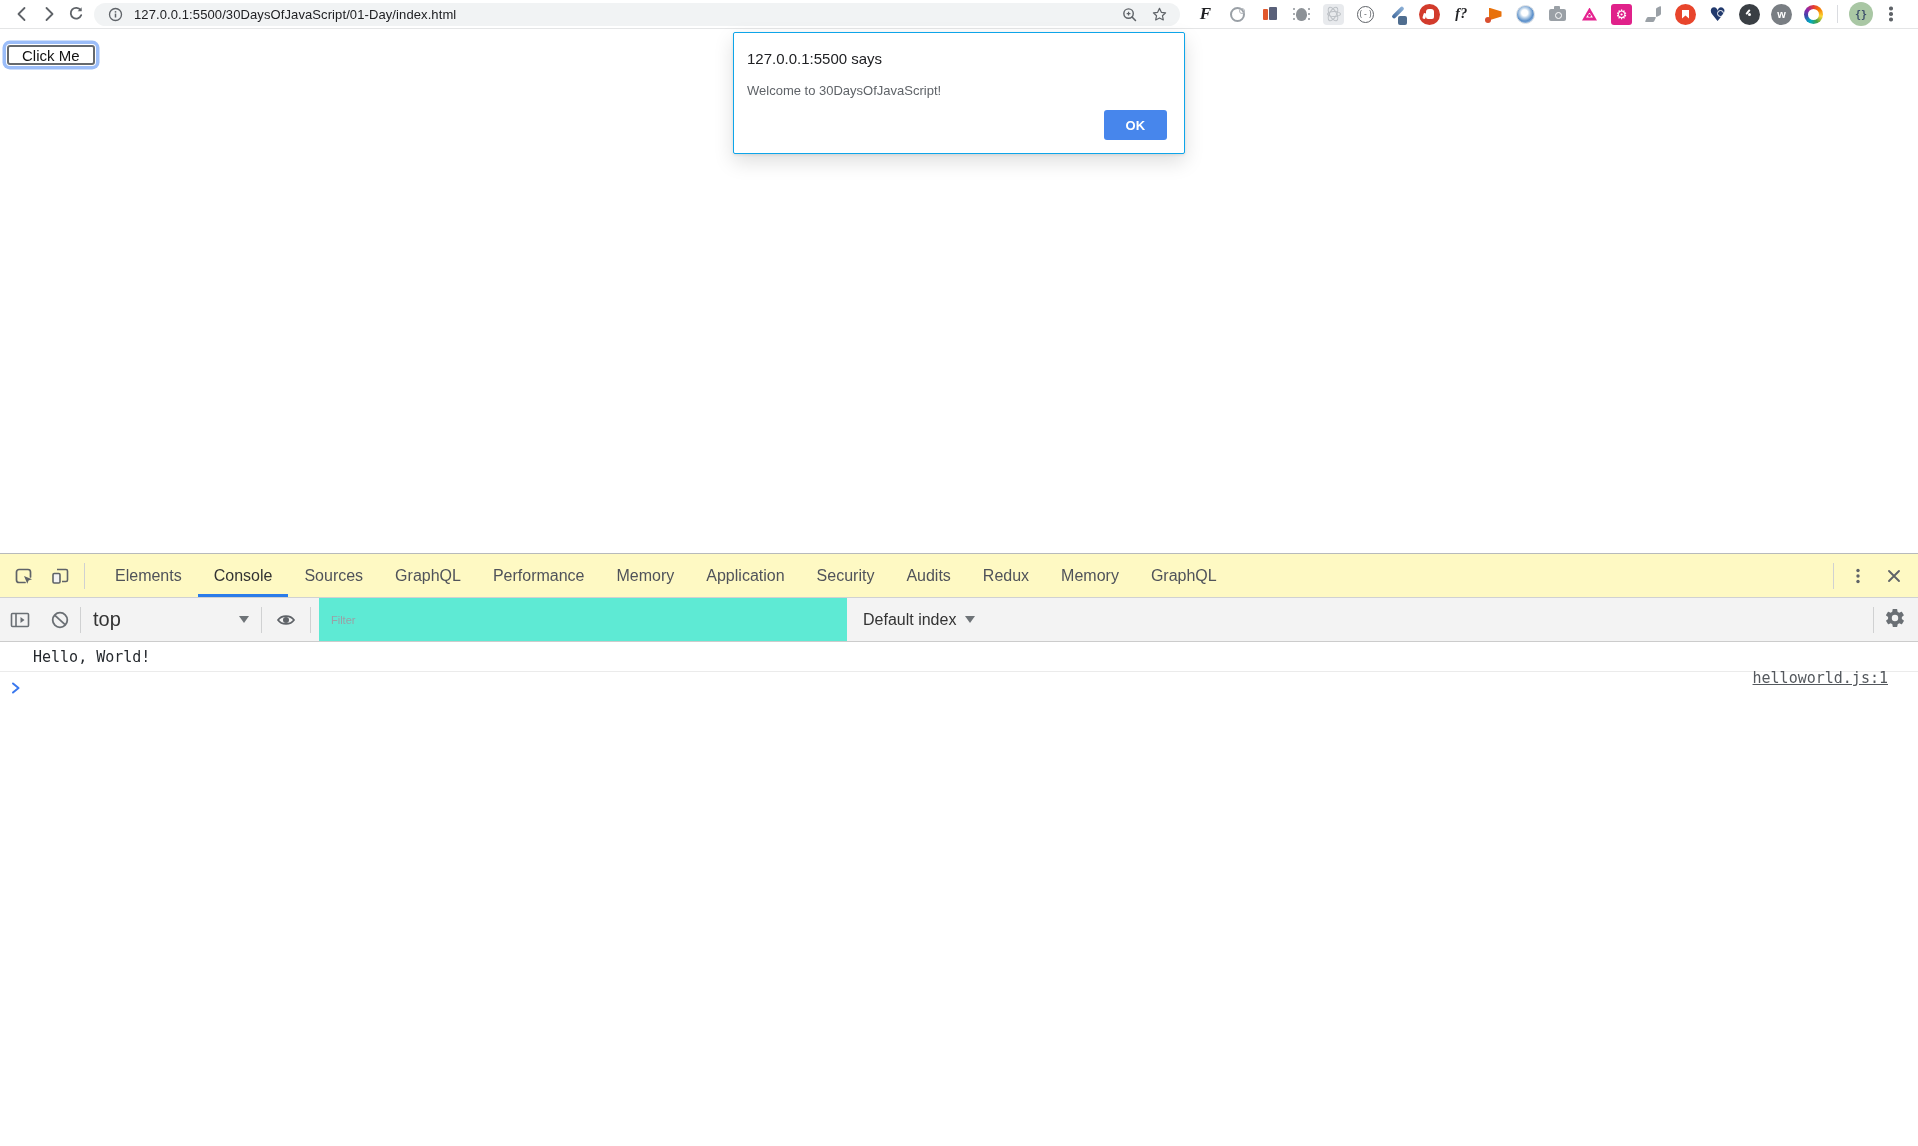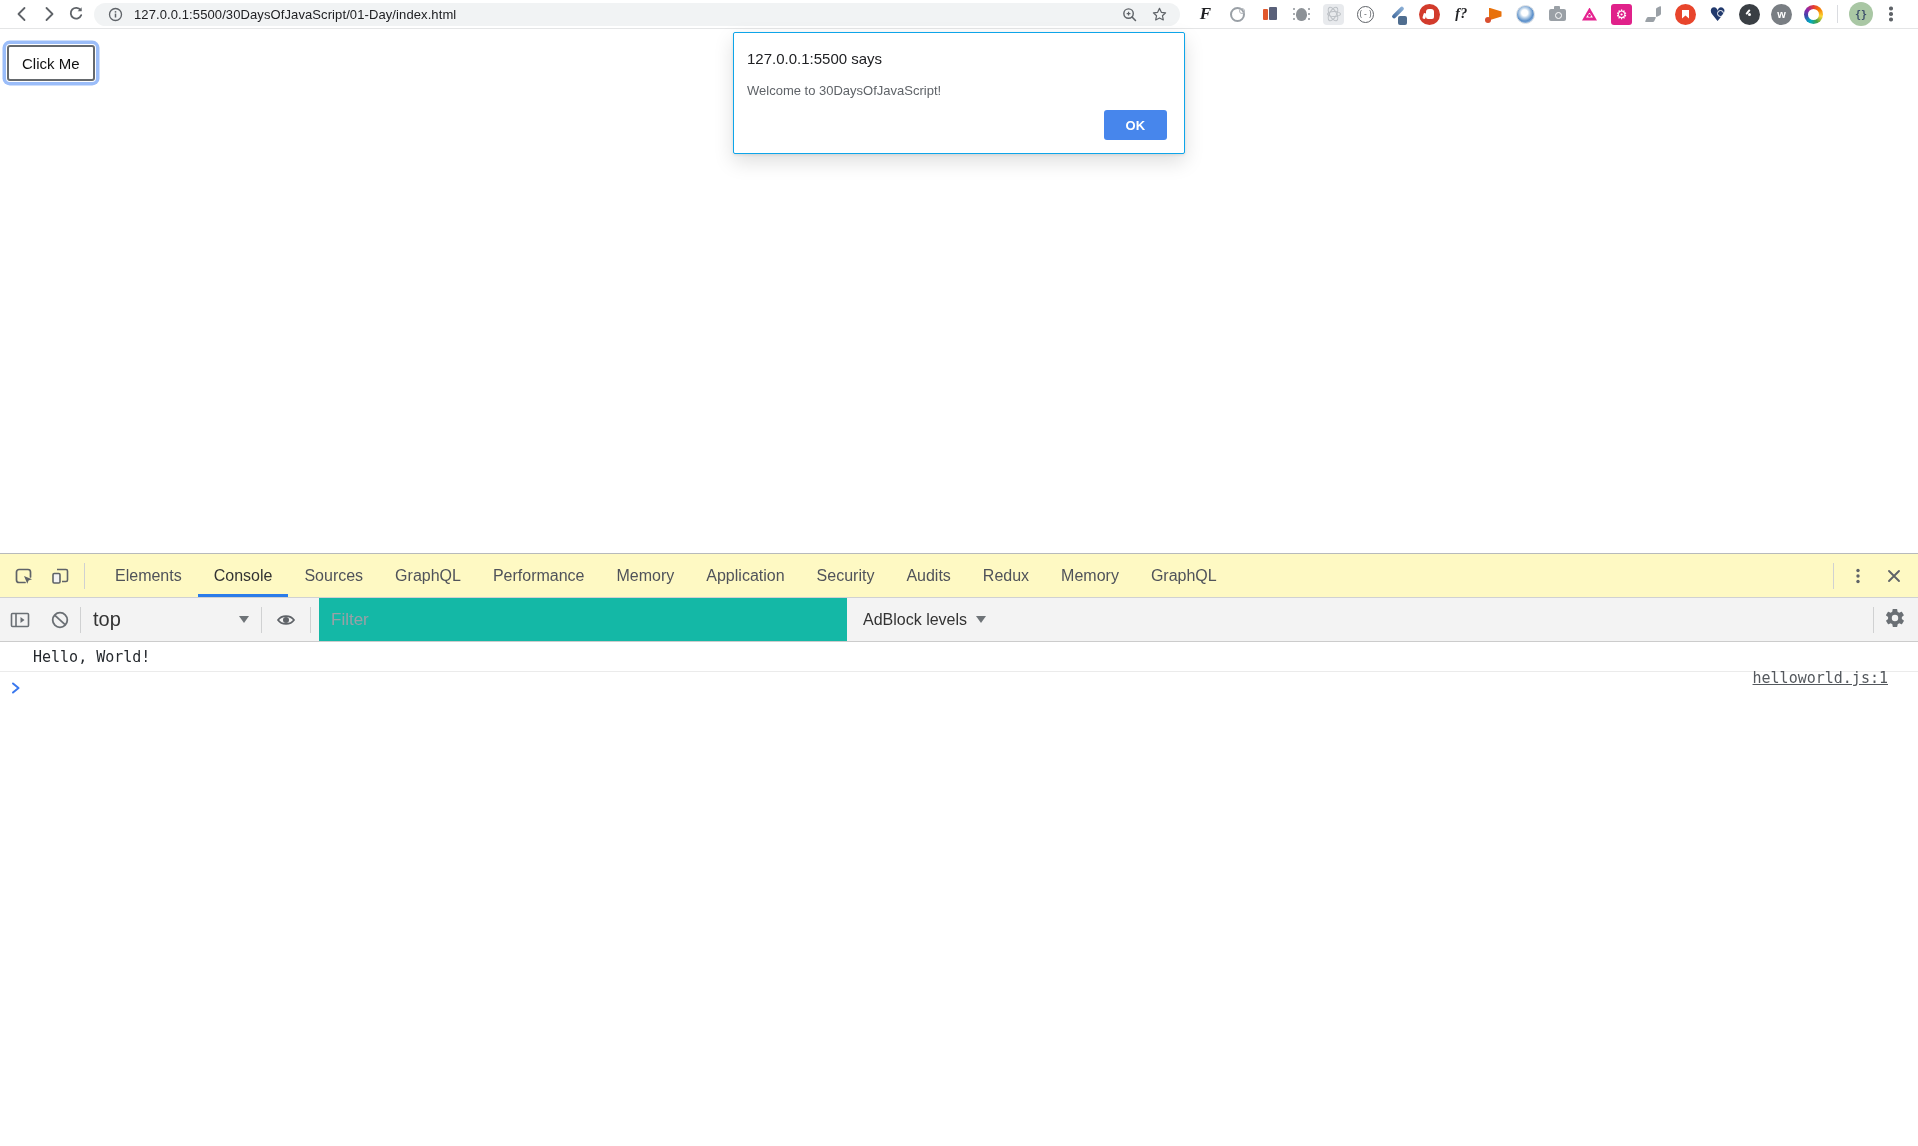--- a/index.html
+++ b/index.html
@@ -104,21 +104,21 @@
   .profile { width:24px; height:24px; border-radius:50%; background:#a9c7a4; margin-left:11px;
     display:flex; align-items:center; justify-content:center; flex:0 0 auto;
     font-family:"DejaVu Sans Mono", monospace; font-size:10px; font-weight:700; color:#3c4f6b; }
   .kebab { width:20px; height:22px; display:flex; align-items:center; justify-content:center;
     margin-left:8px; flex:0 0 auto; }
   .kebab .dots { width:3.5px; height:3.5px; border-radius:50%; background:#5f6368;
     box-shadow:0 -5.5px 0 #5f6368, 0 5.5px 0 #5f6368; }
 
   
   .page { position:relative; height:524px; background:#fff; }
-  .clickme { position:absolute; left:7px; top:16px; height:36px; padding:0 13px;
+  .clickme { position:absolute; left:7px; top:16px; height:20px; padding:0 13px;
     background:#fff; border:2px solid #65696d; border-radius:3px; font-size:15px; color:#111;
     font-family:"Liberation Sans", sans-serif;
     box-shadow:0 0 0 1px #fff, 0 0 0 4.5px #9bbdf9; }
   .dialog { position:absolute; left:733px; top:3px; width:452px; height:122px; background:#fff;
     border:1px solid #0ea5e9; border-radius:2px; padding:17px 13px;
     box-shadow:0 1px 3px rgba(0,0,0,.09), 0 8px 20px rgba(0,0,0,.13); }
   .dialog-title { font-size:15px; color:#202124; }
   .dialog-msg { font-size:13px; color:#5f6368; margin-top:16px; }
   .ok-btn { position:absolute; right:17px; bottom:13px; width:63px; height:30px; border:none;
     border-radius:3px; background:var(--ok-blue); color:#fff; font-size:13px; font-weight:700;
@@ -141,22 +141,22 @@
 
   .ct { height:44px; background:#f3f3f3; border-bottom:1px solid #ccc; display:flex;
     align-items:center; flex:0 0 auto; }
   .ct-btn { width:40px; height:100%; display:flex; align-items:center; justify-content:center; }
   .ct-sep { width:1px; height:26px; background:#d0d1d2; }
   .context { width:180px; height:100%; display:flex; align-items:center; padding:0 12px;
     font-size:20px; color:#333; }
   .caret { width:0; height:0; border-left:5.5px solid transparent;
     border-right:5.5px solid transparent; border-top:7px solid #6e7377; margin-left:auto; }
   .eye-btn { width:48px; height:100%; display:flex; align-items:center; justify-content:center; }
-  .filter-input { width:528px; height:43px; border:none; outline:none; background:#14b8a6;
-    font-size:17px; padding:0 12px; margin-left:8px; color:#333;
+  .filter-input { width:528px; height:43px; border:none; outline:none; background:#5eead4;
+    font-size:11px; padding:0 12px; margin-left:8px; color:#333;
     font-family:"Liberation Sans", sans-serif; }
   .filter-input::placeholder { color:#9aa0a6; }
   .levels { display:flex; align-items:center; gap:9px; margin-left:16px; font-size:16px;
     color:#333; }
   .levels .caret { margin-left:0; }
   .ct-right { margin-left:auto; display:flex; align-items:center; height:100%; gap:10px;
     padding-right:12px; }
 
   .console-out { flex:1; background:#fff; }
   .msg-row { height:30px; display:flex; align-items:center; border-bottom:1px solid #ebebeb;
@@ -359,21 +359,21 @@
     <span class="ct-sep"></span>
     <span class="eye-btn">
       <svg width="22" height="22" viewBox="0 0 22 22">
           <path d="M3 11 C6.5 5.8 15.5 5.8 19 11 C15.5 16.2 6.5 16.2 3 11 Z" stroke="#5f6368" stroke-width="1.7" fill="none"></path>
           <circle cx="11" cy="11" r="3" fill="#5f6368"></circle>
         </svg>
     </span>
     <span class="ct-sep"></span>
     <input class="filter-input" placeholder="Filter" style="">
     <div class="levels">
-      <span>AdBlock levels</span>
+      <span>Default index</span>
       <span class="caret"></span>
     </div>
     <div class="ct-right">
       <span class="ct-sep"></span>
       <span>
         <svg width="22" height="22" viewBox="0 0 24 24">
             <path fill="#6a6f74" d="M19.4 13c0-.3.1-.6.1-1s0-.7-.1-1l2.1-1.6c.2-.2.2-.4.1-.6l-2-3.4c-.1-.2-.4-.3-.6-.2l-2.5 1a7 7 0 0 0-1.7-1l-.4-2.6c0-.2-.2-.4-.5-.4h-4c-.2 0-.4.2-.5.4l-.4 2.6c-.6.3-1.2.6-1.7 1l-2.5-1c-.2-.1-.5 0-.6.2l-2 3.4c-.1.2-.1.5.1.6L4.5 11c0 .3-.1.6-.1 1s0 .7.1 1l-2.1 1.6c-.2.2-.2.4-.1.6l2 3.4c.1.2.4.3.6.2l2.5-1c.5.4 1.1.7 1.7 1l.4 2.6c0 .2.2.4.5.4h4c.2 0 .4-.2.5-.4l.4-2.6c.6-.3 1.2-.6 1.7-1l2.5 1c.2.1.5 0 .6-.2l2-3.4c.1-.2.1-.5-.1-.6L19.4 13zM12 15.5A3.5 3.5 0 1 1 12 8.5a3.5 3.5 0 0 1 0 7z"></path>
           </svg>
       </span>
     </div>

